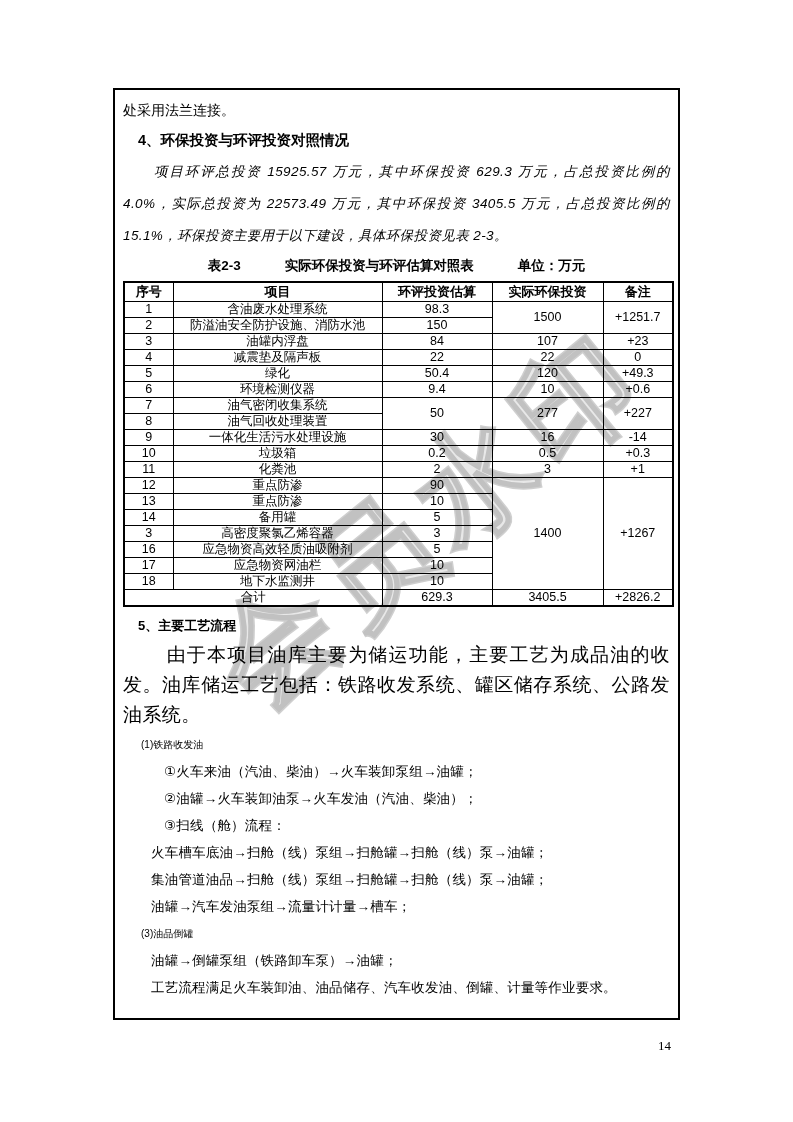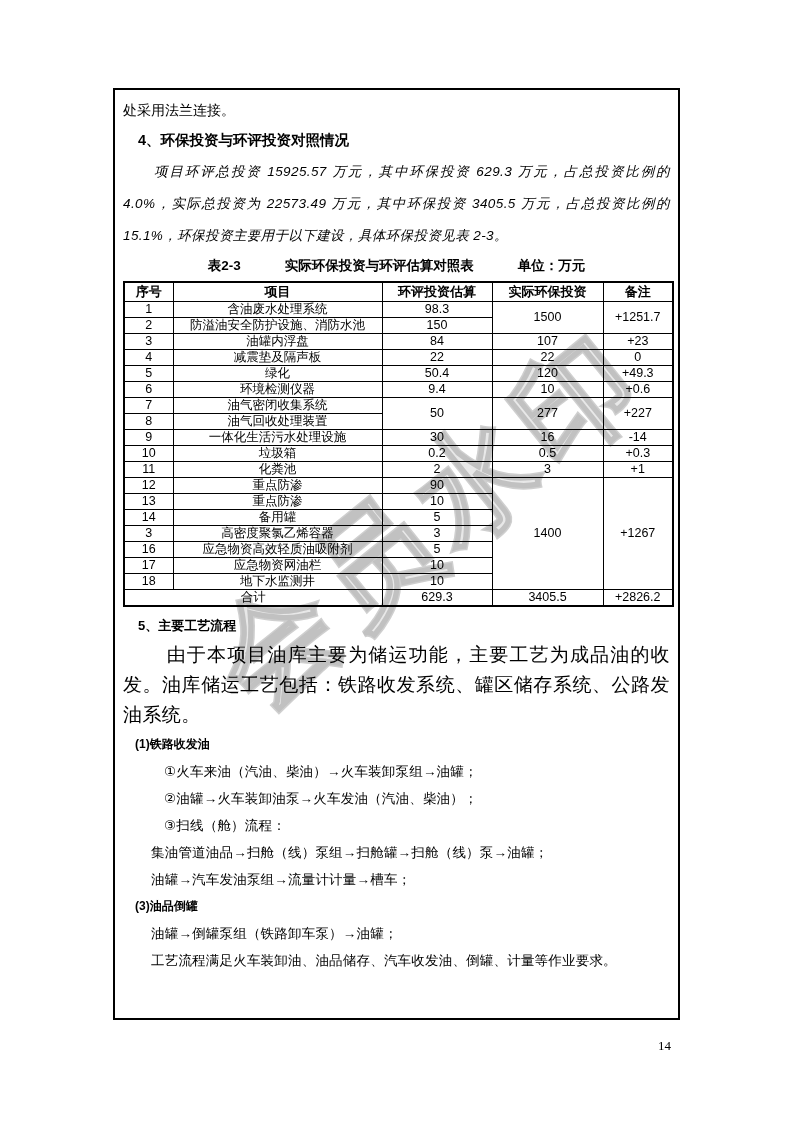--- a/index.html
+++ b/index.html
@@ -38,21 +38,21 @@
     border:1px solid #000;text-align:center;vertical-align:middle;
     font-size:12.5px;height:15px;line-height:15px;padding:0 2px;
     overflow:hidden;white-space:nowrap;
   }
   table.inv th{font-weight:bold;font-size:13px;height:18px;line-height:18px;}
   .h5{font-weight:bold;font-size:13px;line-height:27px;margin:5px 0 1px 15px;}
   .para2{
     font-size:19px;line-height:30px;text-align:justify;text-indent:2.3em;
     letter-spacing:0.4px;margin:0 0 1px 0;
   }
-  .proc .sub{font-weight:bold;font-size:12px;line-height:27px;margin-left:12px;}
+  .proc .sub{font-weight:normal;font-size:10px;line-height:27px;margin-left:18px;}
   .proc .flow{font-size:13.5px;line-height:27px;margin-left:41px;letter-spacing:0.2px;}
   .proc .flow2{font-size:13.5px;line-height:27px;margin-left:28px;letter-spacing:0.2px;}
   .page-number{
     position:absolute;left:658px;top:1038px;z-index:2;
     font-size:13px;font-family:"Liberation Serif","DejaVu Serif",serif;
   }
 </style>
 </head>
 <body>
 
@@ -210,20 +210,21 @@
 
   <div class="h5">5、主要工艺流程</div>
 
   <div class="para2">由于本项目油库主要为储运功能，主要工艺为成品油的收发。油库储运工艺包括：铁路收发系统、罐区储存系统、公路发油系统。</div>
 
   <div class="proc">
       <div class="sub">(1)铁路收发油</div>
       <div class="flow">①火车来油（汽油、柴油）→火车装卸泵组→油罐；</div>
       <div class="flow">②油罐→火车装卸油泵→火车发油（汽油、柴油）；</div>
       <div class="flow">③扫线（舱）流程：</div>
+      <div class="flow2">火车槽车底油→扫舱（线）泵组→扫舱罐→扫舱（线）泵→油罐；</div>
       <div class="flow2">集油管道油品→扫舱（线）泵组→扫舱罐→扫舱（线）泵→油罐；</div>
       <div class="flow2">油罐→汽车发油泵组→流量计计量→槽车；</div>
       <div class="sub">(3)油品倒罐</div>
       <div class="flow2">油罐→倒罐泵组（铁路卸车泵）→油罐；</div>
       <div class="flow2">工艺流程满足火车装卸油、油品储存、汽车收发油、倒罐、计量等作业要求。</div>
     </div>
 
 </div>
 
 <div class="page-number">14</div>

